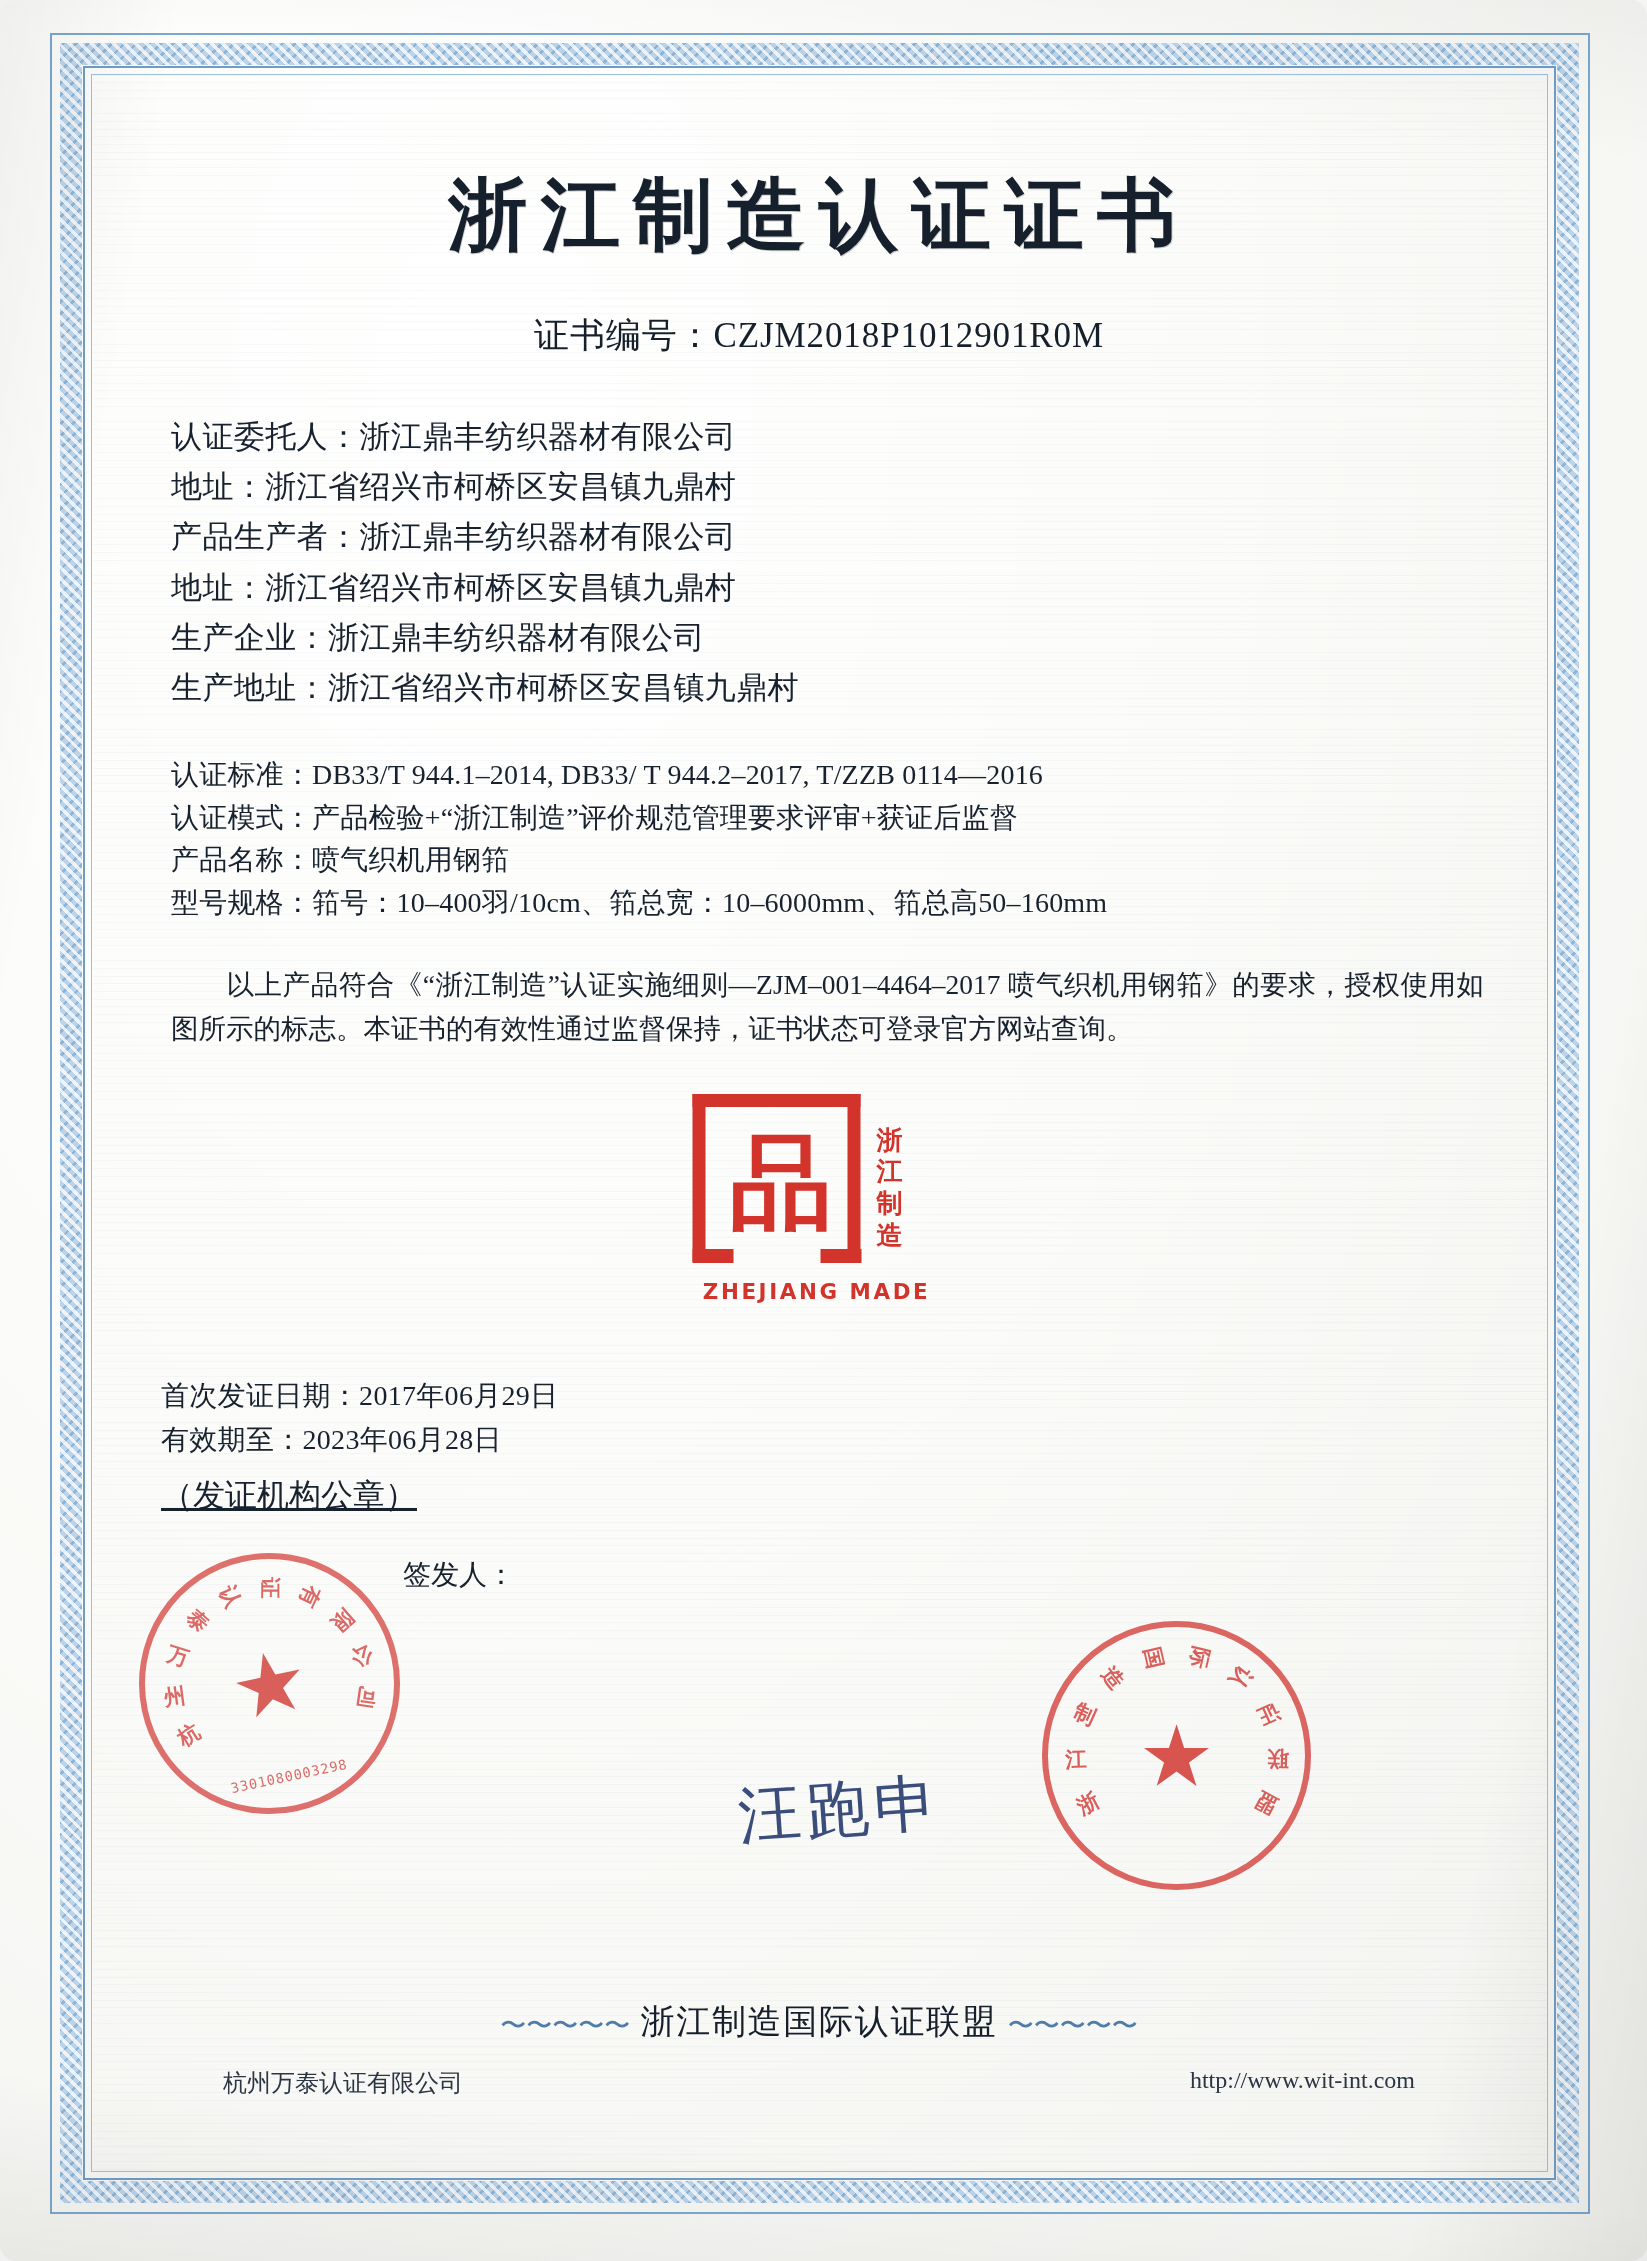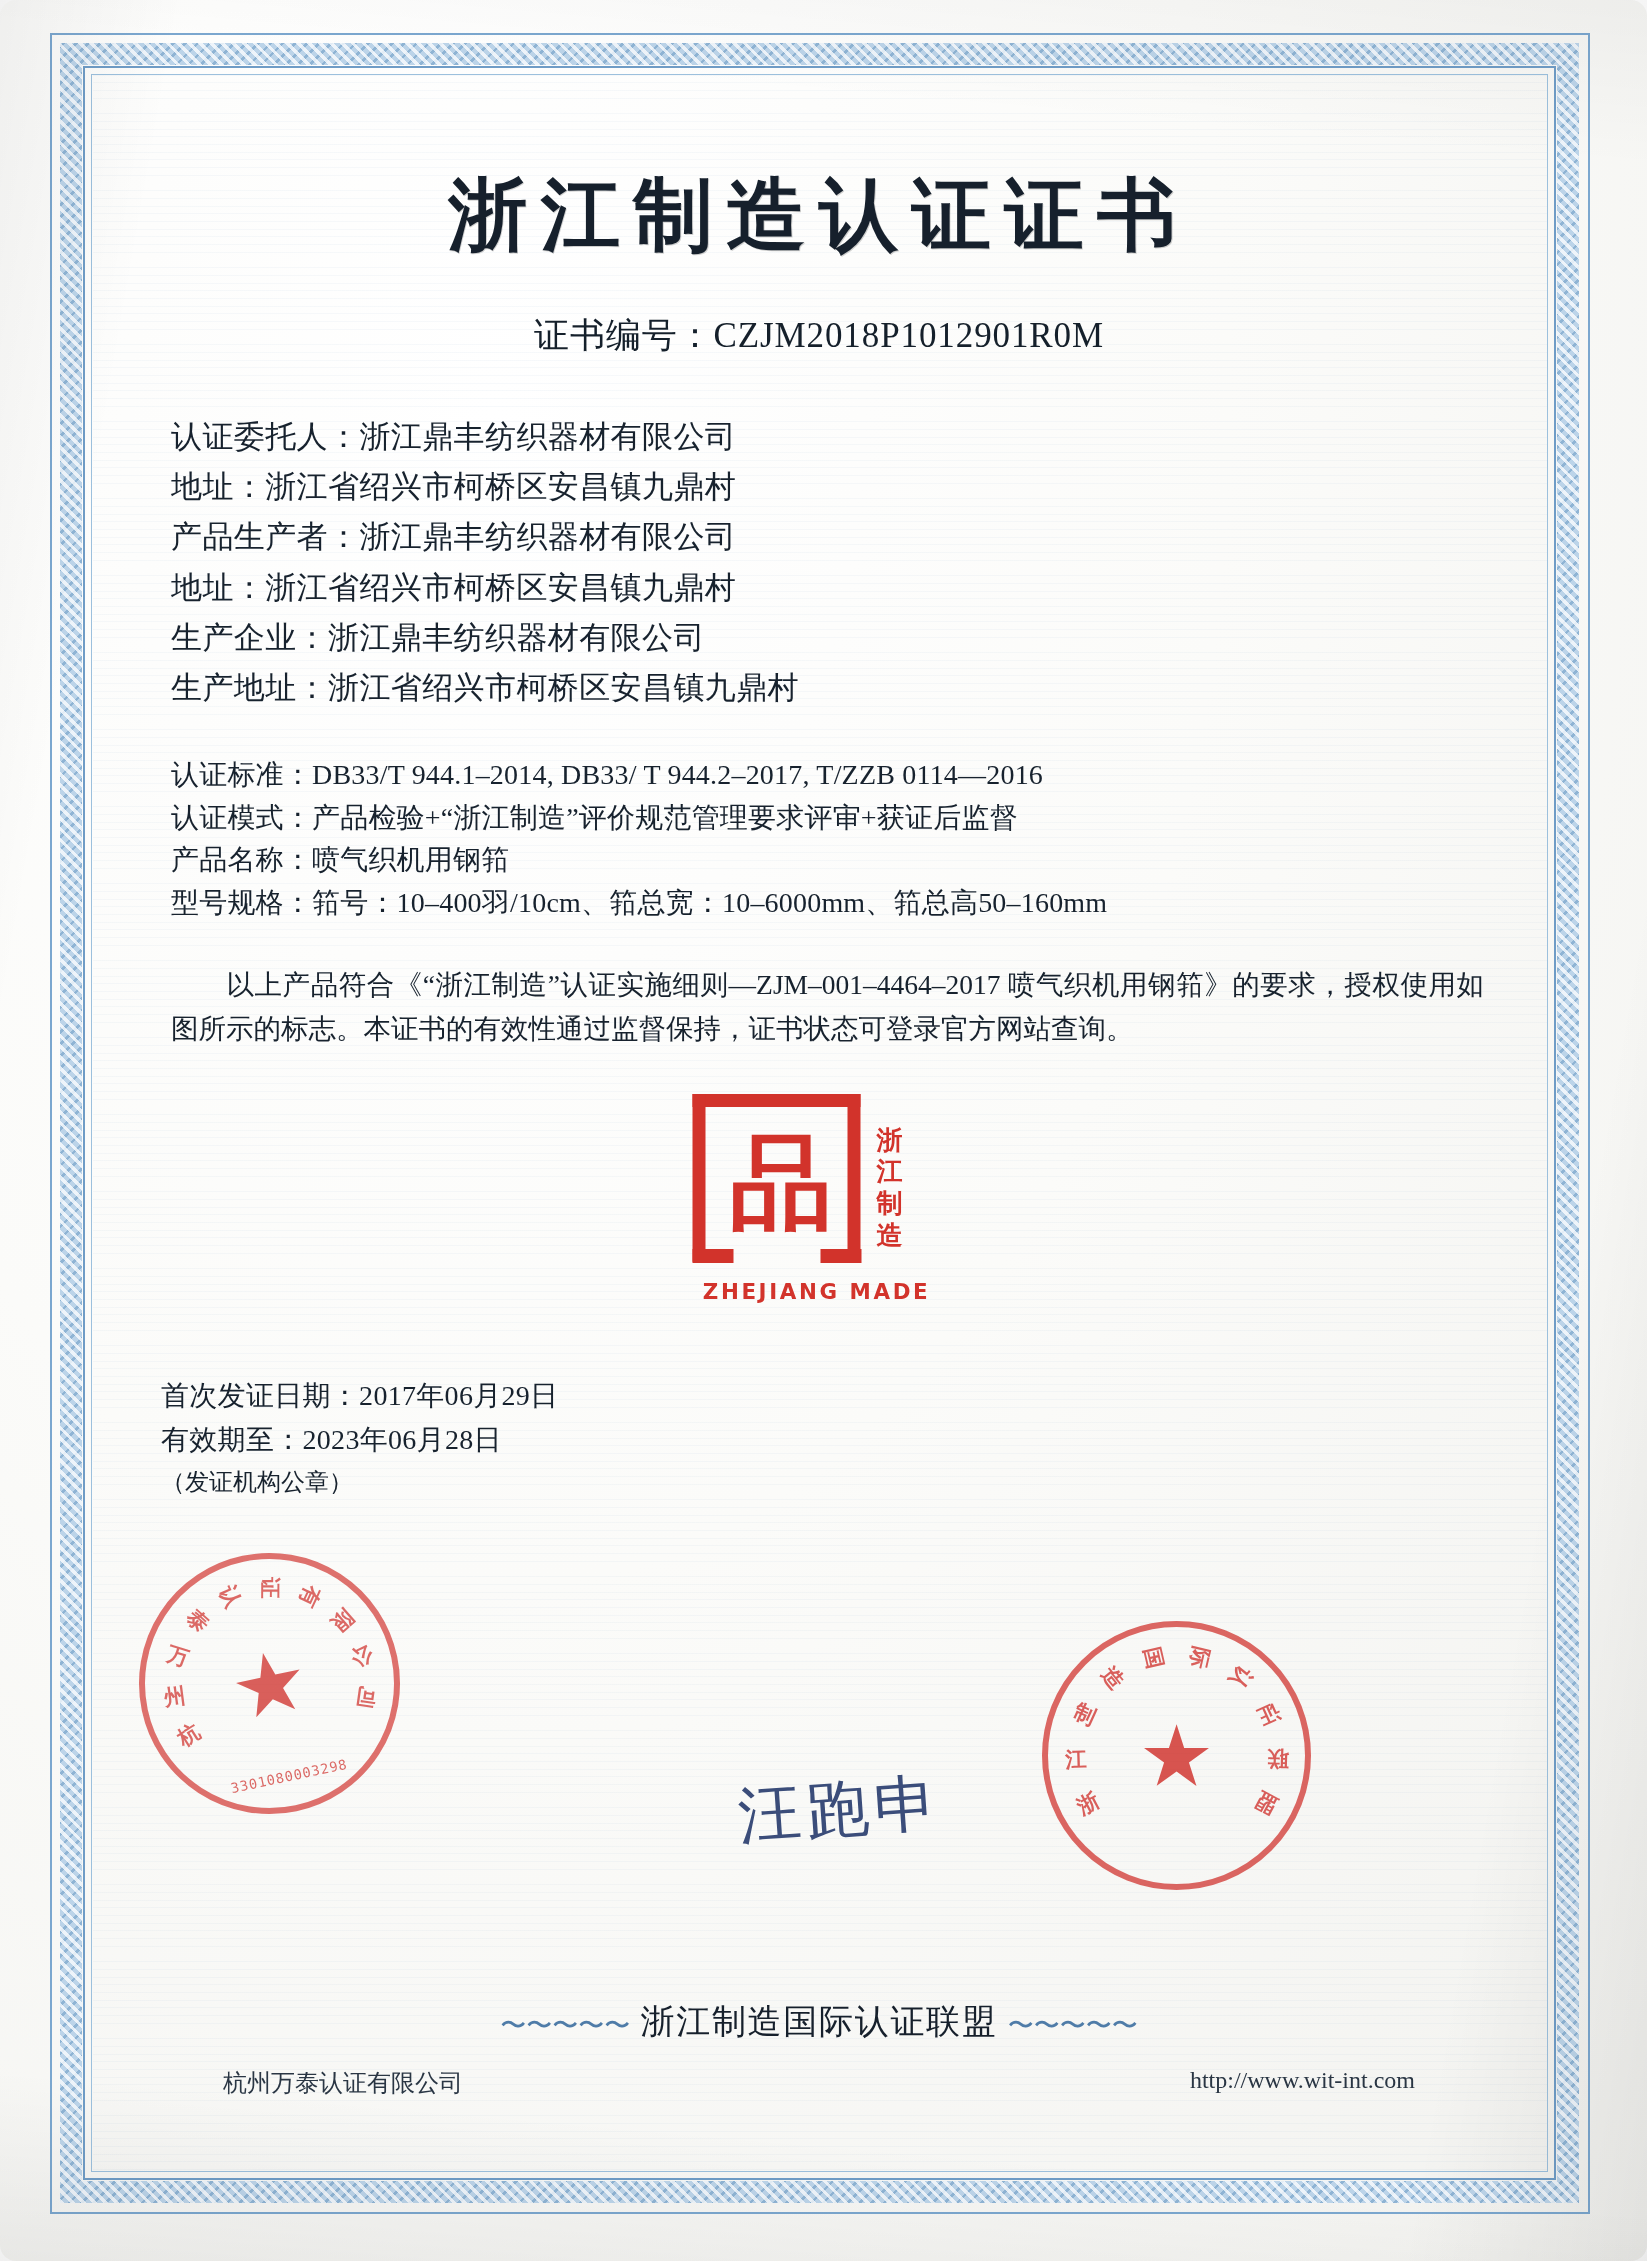--- a/index.html
+++ b/index.html
@@ -252,23 +252,24 @@
     position: relative;
     z-index: 3;
   }
   .date-line {
     font-size: 28px;
     line-height: 1.58;
     color: #17222e;
     letter-spacing: 0.3px;
   }
   .seal-note {
-    margin-top: 4px;
-    font-size: 24px;
-    color: #17222e;
+    margin-top: 12px;
+    font-size: 32px;
+    color: #17222e;
+    text-decoration: underline;
   }
 
   .signer-row {
     margin-top: 38px;
     padding-left: 283px;
     font-size: 28px;
     color: #17222e;
     position: relative;
     z-index: 3;
   }
@@ -427,20 +428,23 @@
     <div class="dates">
       <div class="date-line">
         <span>首次发证日期：</span><span>2017年06月29日</span>
       </div>
       <div class="date-line">
         <span>有效期至：</span><span>2023年06月28日</span>
       </div>
       <div class="seal-note">（发证机构公章）</div>
     </div>
 
+    <div class="signer-row">
+      <span>签发人：</span>
+    </div>
 
     <div class="footer-org">
       <span class="flourish">〜〜〜〜〜</span>
       <span>浙江制造国际认证联盟</span>
       <span class="flourish">〜〜〜〜〜</span>
     </div>
 
     <div class="footer-meta">
       <span>杭州万泰认证有限公司</span>
       <span class="url">http://www.wit-int.com</span>

